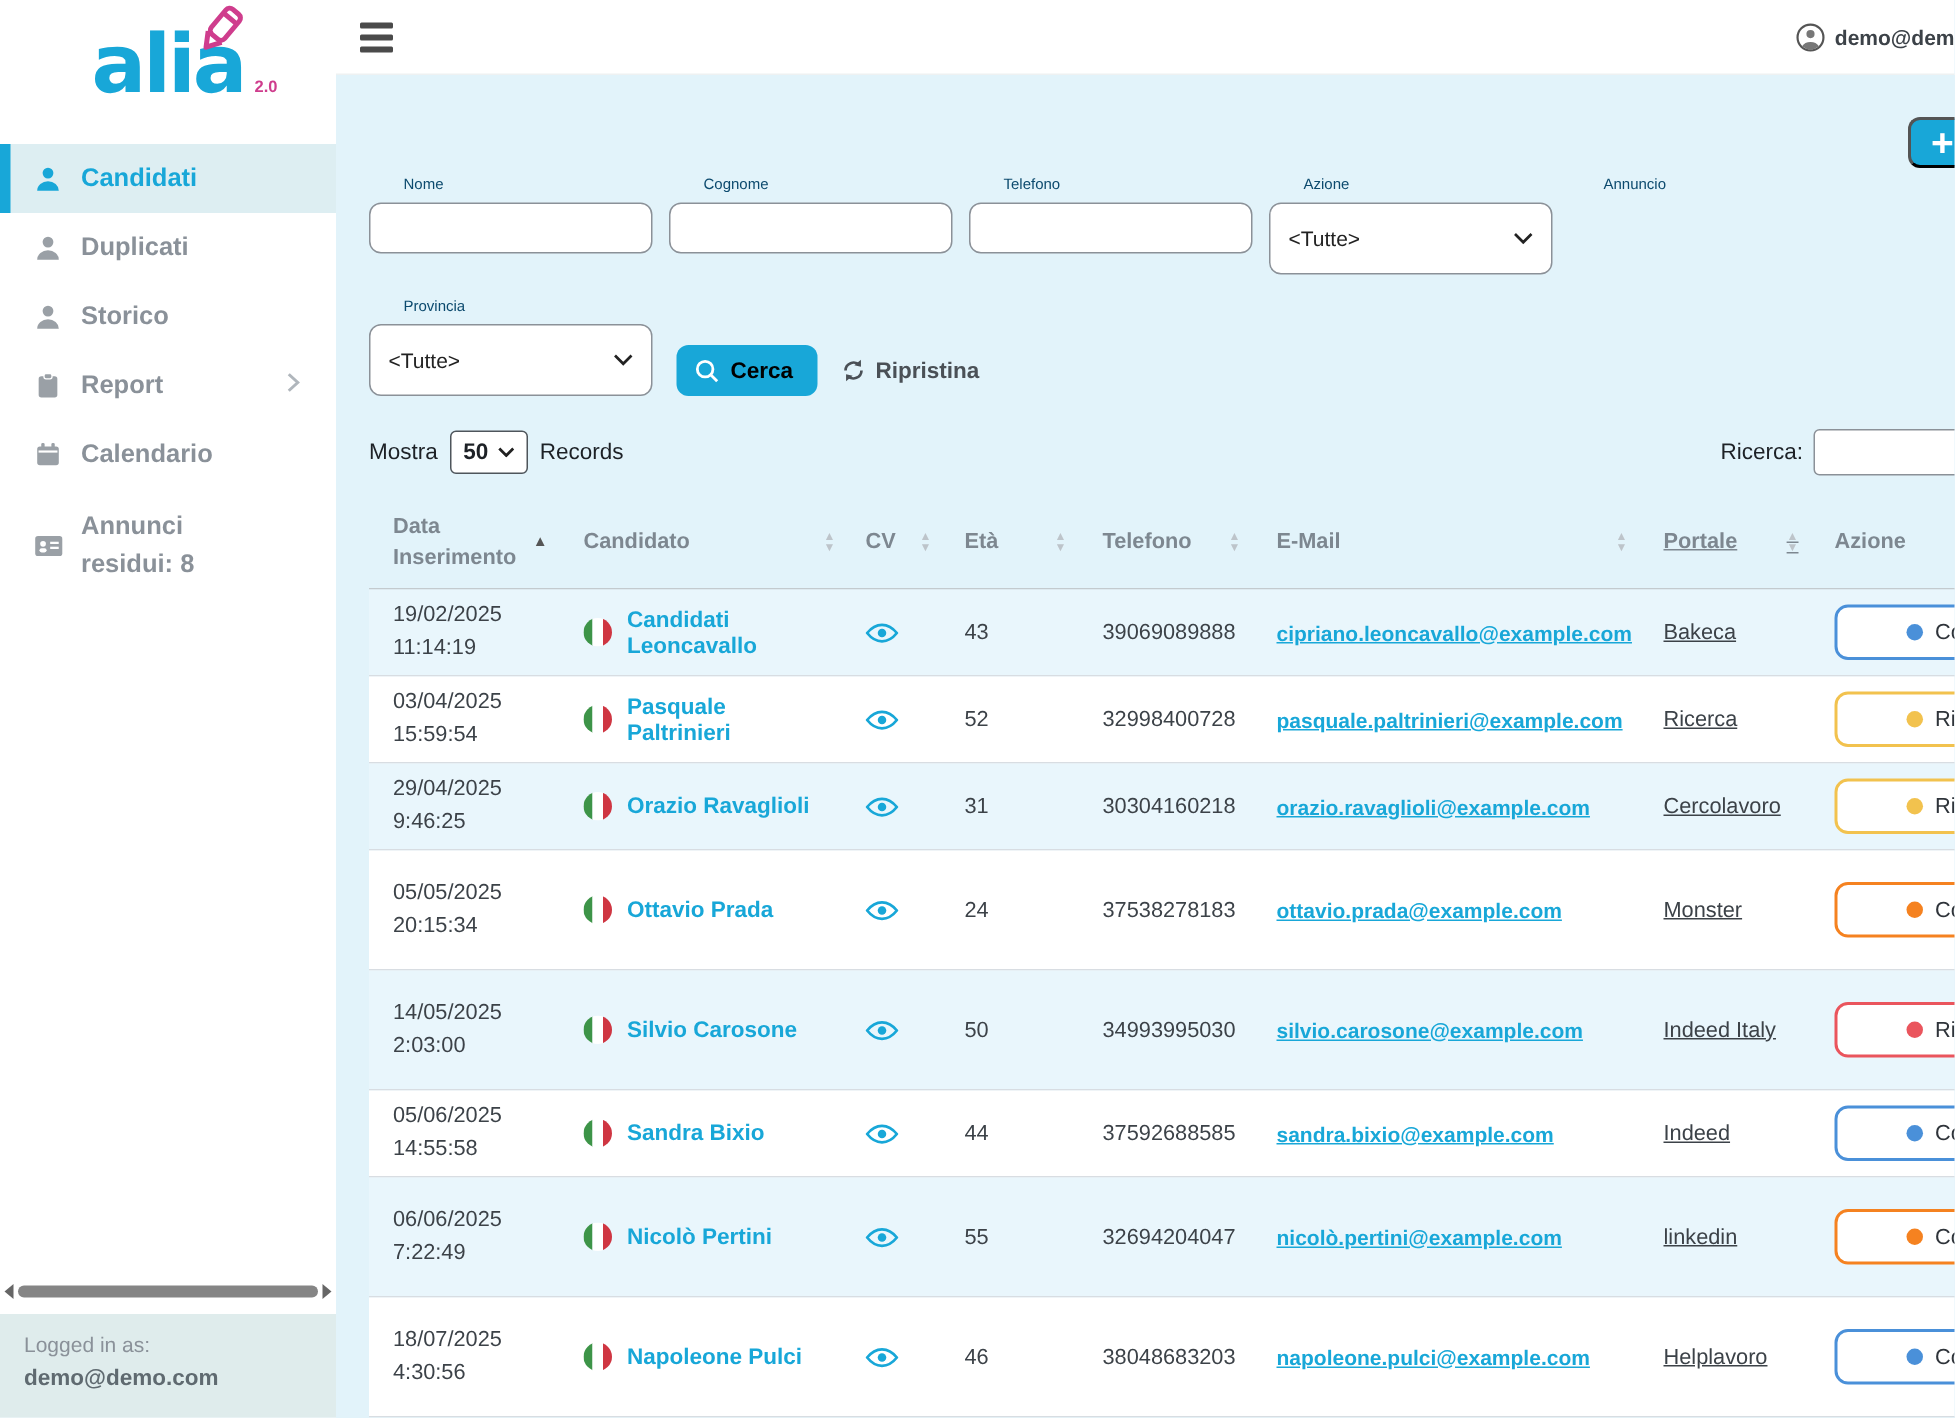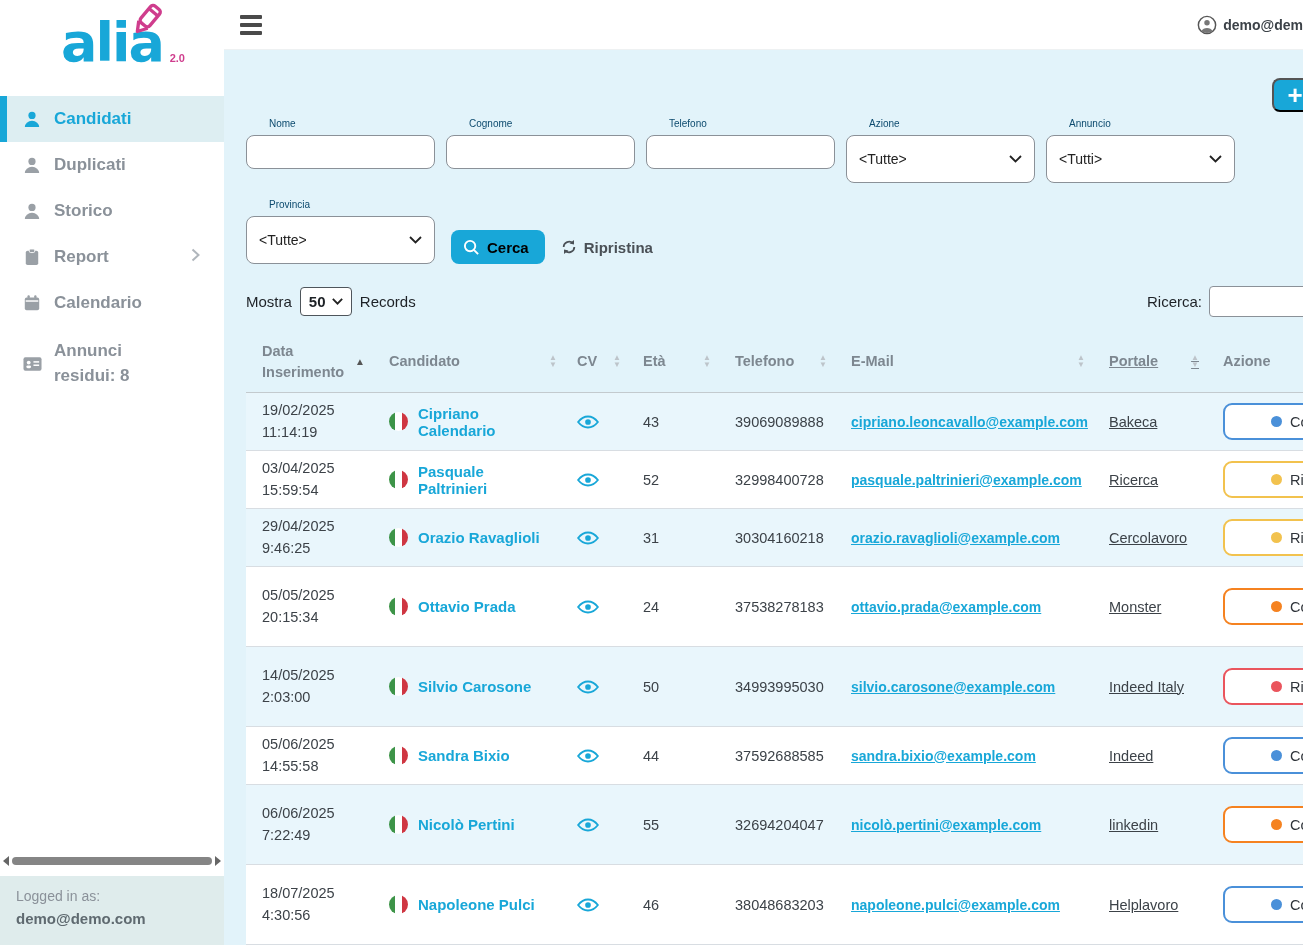--- a/index.html
+++ b/index.html
@@ -220,26 +220,20 @@
         <div class="field-label">Azione</div>
         <div class="fake-select">
           <span>&lt;Tutte&gt;</span>
           <svg width="13" height="8" viewBox="0 0 13 8">
               <polyline points="1,1 6.5,6.5 12,1" fill="none" stroke="#222" stroke-width="1.8"></polyline>
             </svg>
         </div>
       </div>
       <div class="field">
         <div class="field-label">Annuncio</div>
-        <div class="fake-select">
-          <span>&lt;Tutti&gt;</span>
-          <svg width="13" height="8" viewBox="0 0 13 8">
-              <polyline points="1,1 6.5,6.5 12,1" fill="none" stroke="#222" stroke-width="1.8"></polyline>
-            </svg>
-        </div>
       </div>
     </div>
 
     <div class="filter-row2">
       <div class="field">
         <div class="field-label">Provincia</div>
         <div class="fake-select">
           <span>&lt;Tutte&gt;</span>
           <svg width="13" height="8" viewBox="0 0 13 8">
               <polyline points="1,1 6.5,6.5 12,1" fill="none" stroke="#222" stroke-width="1.8"></polyline>
@@ -338,21 +332,21 @@
                 <div>19/02/2025</div>
                 <div>11:14:19</div>
               </div>
     </div>
     <div class="td c-cand cand-cell">
       <span class="flag">
                 <span class="g"></span>
                 <span class="w"></span>
                 <span class="r"></span>
               </span>
-      <span class="cand-name">Cipriano Calendario</span>
+      <span class="cand-name">Candidati Leoncavallo</span>
     </div>
     <div class="td c-cv">
       <span class="eye">
         <svg width="22" height="14" viewBox="0 0 24 14">
                   <path d="M12 1 C6.5 1 3 4.7 1.2 7 C3 9.3 6.5 13 12 13 C17.5 13 21 9.3 22.8 7 C21 4.7 17.5 1 12 1 Z" fill="none" stroke="#18a7d8" stroke-width="2"></path>
                   <circle cx="12" cy="7" r="3.1" fill="#18a7d8"></circle>
                 </svg>
       </span>
     </div>
     <div class="td c-eta">

